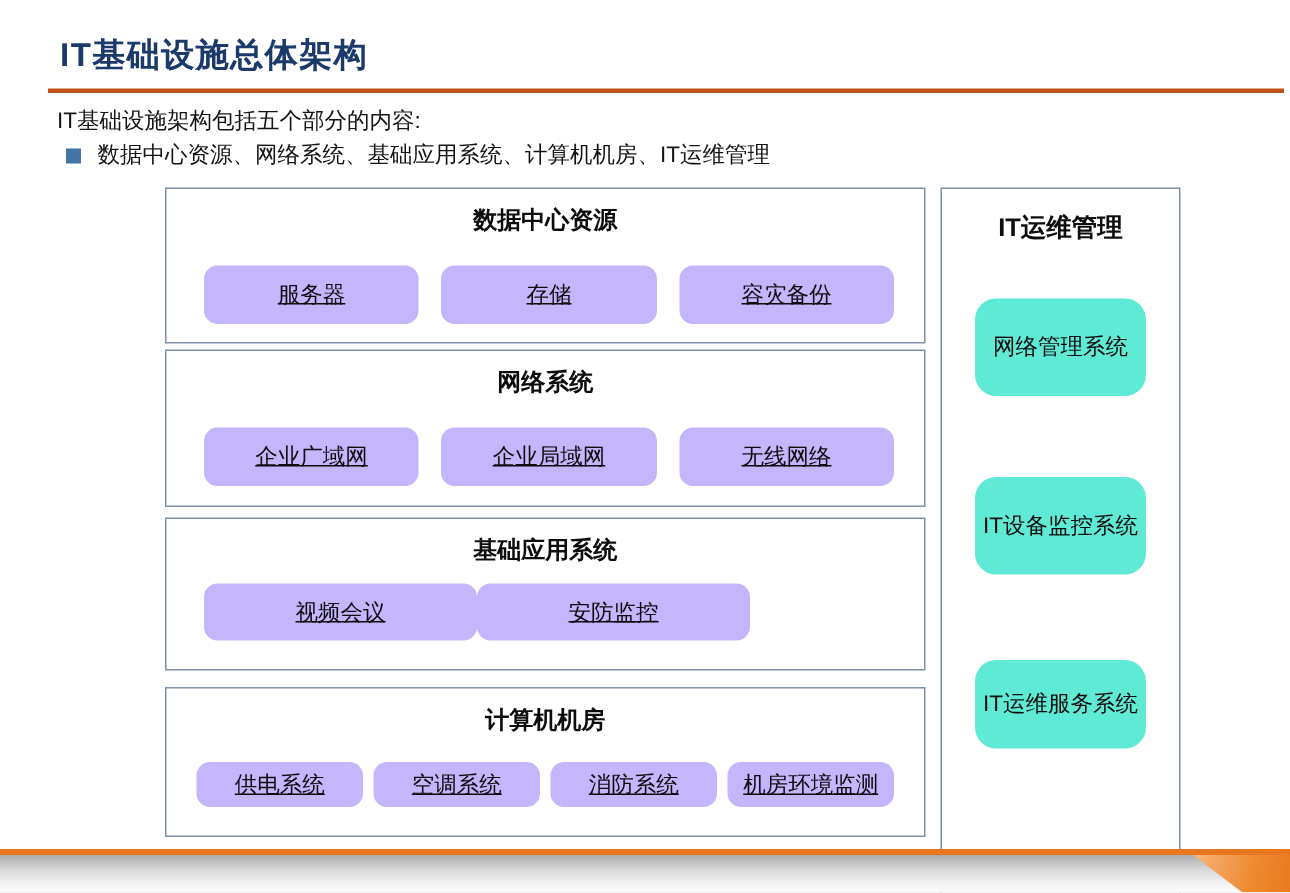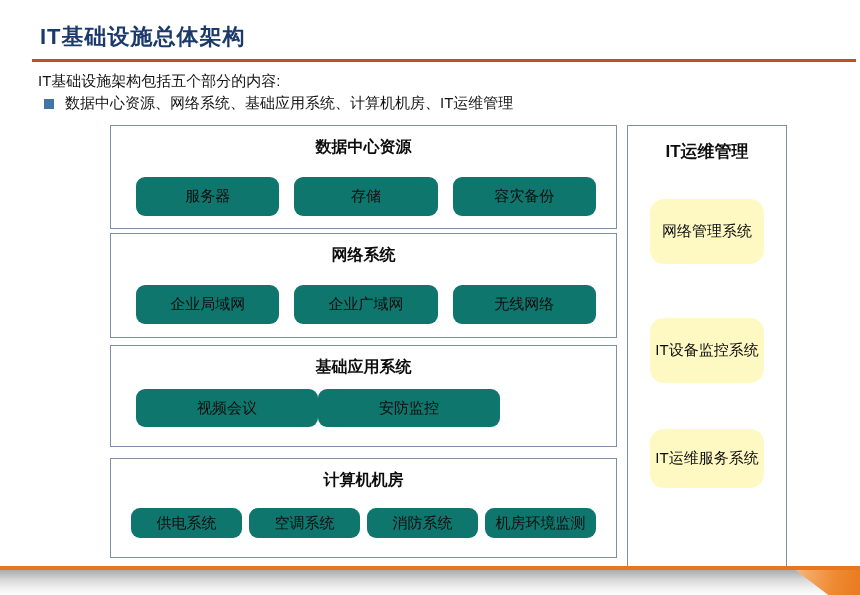--- a/index.html
+++ b/index.html
@@ -43,41 +43,41 @@
   .sec{left:110px;width:507px;}
   .sec1{top:125px;height:104px;}
   .sec2{top:233px;height:105px;}
   .sec3{top:345px;height:102px;}
   .sec4{top:458px;height:100px;}
   .side-panel{left:627px;top:125px;width:160px;height:517px;}
   .sec .panel-title{top:11px;text-align:center;}
   .side-panel .panel-title{top:14px;font-size:17px;}
   
   .chip{
-    background:#0f766e;border-radius:9px;
+    background:#c4b5fd;border-radius:9px;
     display:flex;align-items:center;justify-content:center;
-    font-size:15px;color:#0d0d0d;box-sizing:border-box;
+    font-size:15px;color:#0d0d0d;box-sizing:border-box;text-decoration:underline;
   }
   .chip-row{
     position:absolute;display:flex;
   }
   .row-3{left:25px;right:20px;top:51px;height:39px;gap:15px;}
   .row-3 .chip{flex:1;}
   .row-2{left:25px;right:27px;top:43px;height:38px;justify-content:flex-start;}
   .row-2 .chip{width:182px;}
   .row-4{left:20px;right:20px;top:49px;height:30px;gap:7px;}
   .row-4 .chip{flex:1;}
   .side-chip{
     position:absolute;left:22px;right:22px;border-radius:14px;
-    background:#fef9c3;display:flex;align-items:center;justify-content:center;
+    background:#5eead4;display:flex;align-items:center;justify-content:center;
     font-size:15px;color:#0d0d0d;
   }
   .side-chip-1{top:73px;height:65px;}
   .side-chip-2{top:192px;height:65px;}
-  .side-chip-3{top:303px;height:59px;}
+  .side-chip-3{top:314px;height:59px;}
   
   .footer-line{
     position:absolute;left:0;top:566px;width:860px;height:4px;background:#E8761F;
   }
   .footer-gradient{
     position:absolute;left:0;top:570px;width:860px;height:25px;
     background:linear-gradient(to bottom,#ABABAB 0%,#D9D9D9 40%,#F2F2F2 75%,#FCFCFC 100%);
   }
   .footer-wedge{
     position:absolute;right:0;top:570px;width:66px;height:25px;
@@ -105,22 +105,22 @@
     <div class="chip-row row-3">
       <div class="chip">服务器</div>
       <div class="chip">存储</div>
       <div class="chip">容灾备份</div>
     </div>
   </div>
 
   <div class="panel sec sec2">
     <div class="panel-title">网络系统</div>
     <div class="chip-row row-3">
+      <div class="chip">企业广域网</div>
       <div class="chip">企业局域网</div>
-      <div class="chip">企业广域网</div>
       <div class="chip">无线网络</div>
     </div>
   </div>
 
   <div class="panel sec sec3">
     <div class="panel-title">基础应用系统</div>
     <div class="chip-row row-2">
       <div class="chip">视频会议</div>
       <div class="chip">安防监控</div>
     </div>

